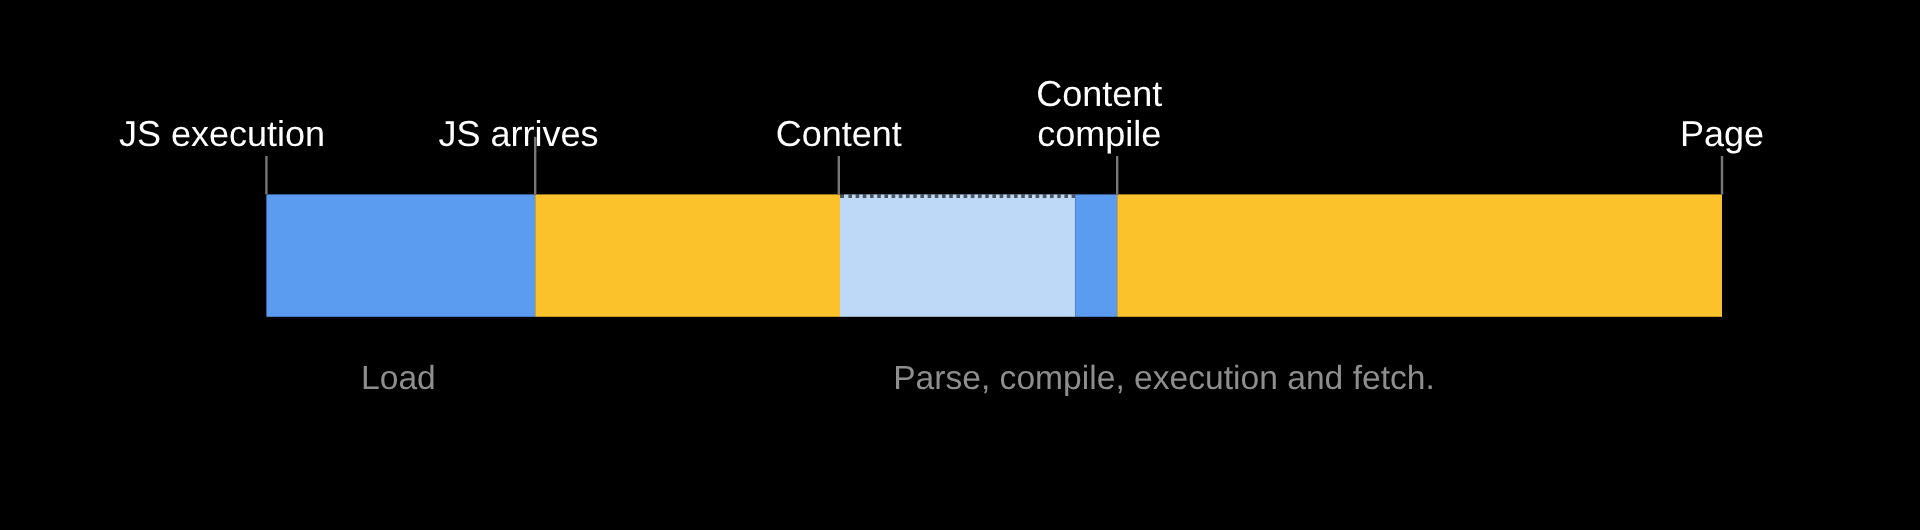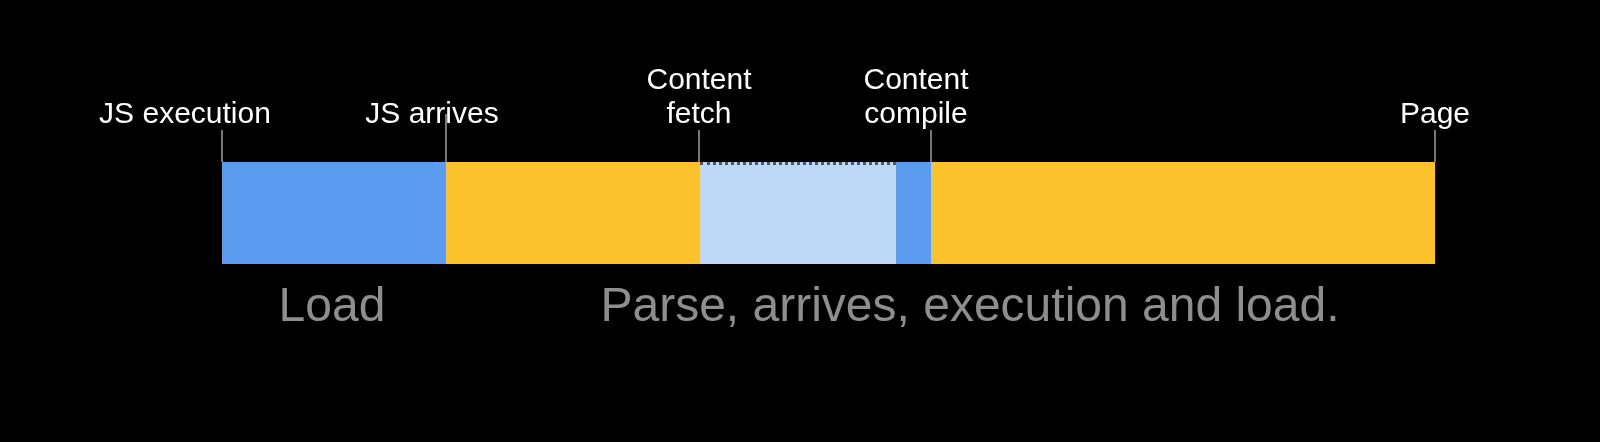--- a/index.html
+++ b/index.html
@@ -39,24 +39,24 @@
     font-size: 30px;
     line-height: 34px;
     text-align: center;
     white-space: nowrap;
     font-weight: 400;
   }
   .marker-label span { display: block; }
   
   .caption {
     position: absolute;
-    top: 282px;
+    top: 292px;
     transform: translateX(-50%);
     color: var(--caption, #8e8e8e);
-    font-size: 48px;
+    font-size: 28px;
     line-height: 46px;
     white-space: nowrap;
     font-weight: 400;
   }
 </style>
 </head>
 <body>
 
 <div class="stage" id="stage">
   <div id="bar-layer">
@@ -71,29 +71,28 @@
       <div class="marker-label" style="left: 185px; bottom: 312px;">
         <span>JS execution</span>
       </div>
       <div class="tick" style="left: 445px; top: 114px; height: 48px;"></div>
       <div class="marker-label" style="left: 432px; bottom: 312px;">
         <span>JS arrives</span>
       </div>
       <div class="tick" style="left: 698px; top: 130px; height: 32px;"></div>
       <div class="marker-label" style="left: 699px; bottom: 312px;">
         <span>Content</span>
-        <span>fetch</span>
       </div>
       <div class="tick" style="left: 930px; top: 130px; height: 32px;"></div>
       <div class="marker-label" style="left: 916px; bottom: 312px;">
         <span>Content</span>
         <span>compile</span>
       </div>
       <div class="tick" style="left: 1434px; top: 130px; height: 32px;"></div>
       <div class="marker-label" style="left: 1435px; bottom: 312px; text-align: right;">
         <span>Page</span>
       </div>
     </div>
   <div id="caption-layer">
       <div class="caption" style="left: 332px;">Load</div>
-      <div class="caption" style="left: 970px;">Parse, arrives, execution and load.</div>
+      <div class="caption" style="left: 970px;">Parse, compile, execution and fetch.</div>
     </div>
 </div>
 
 </body></html>

